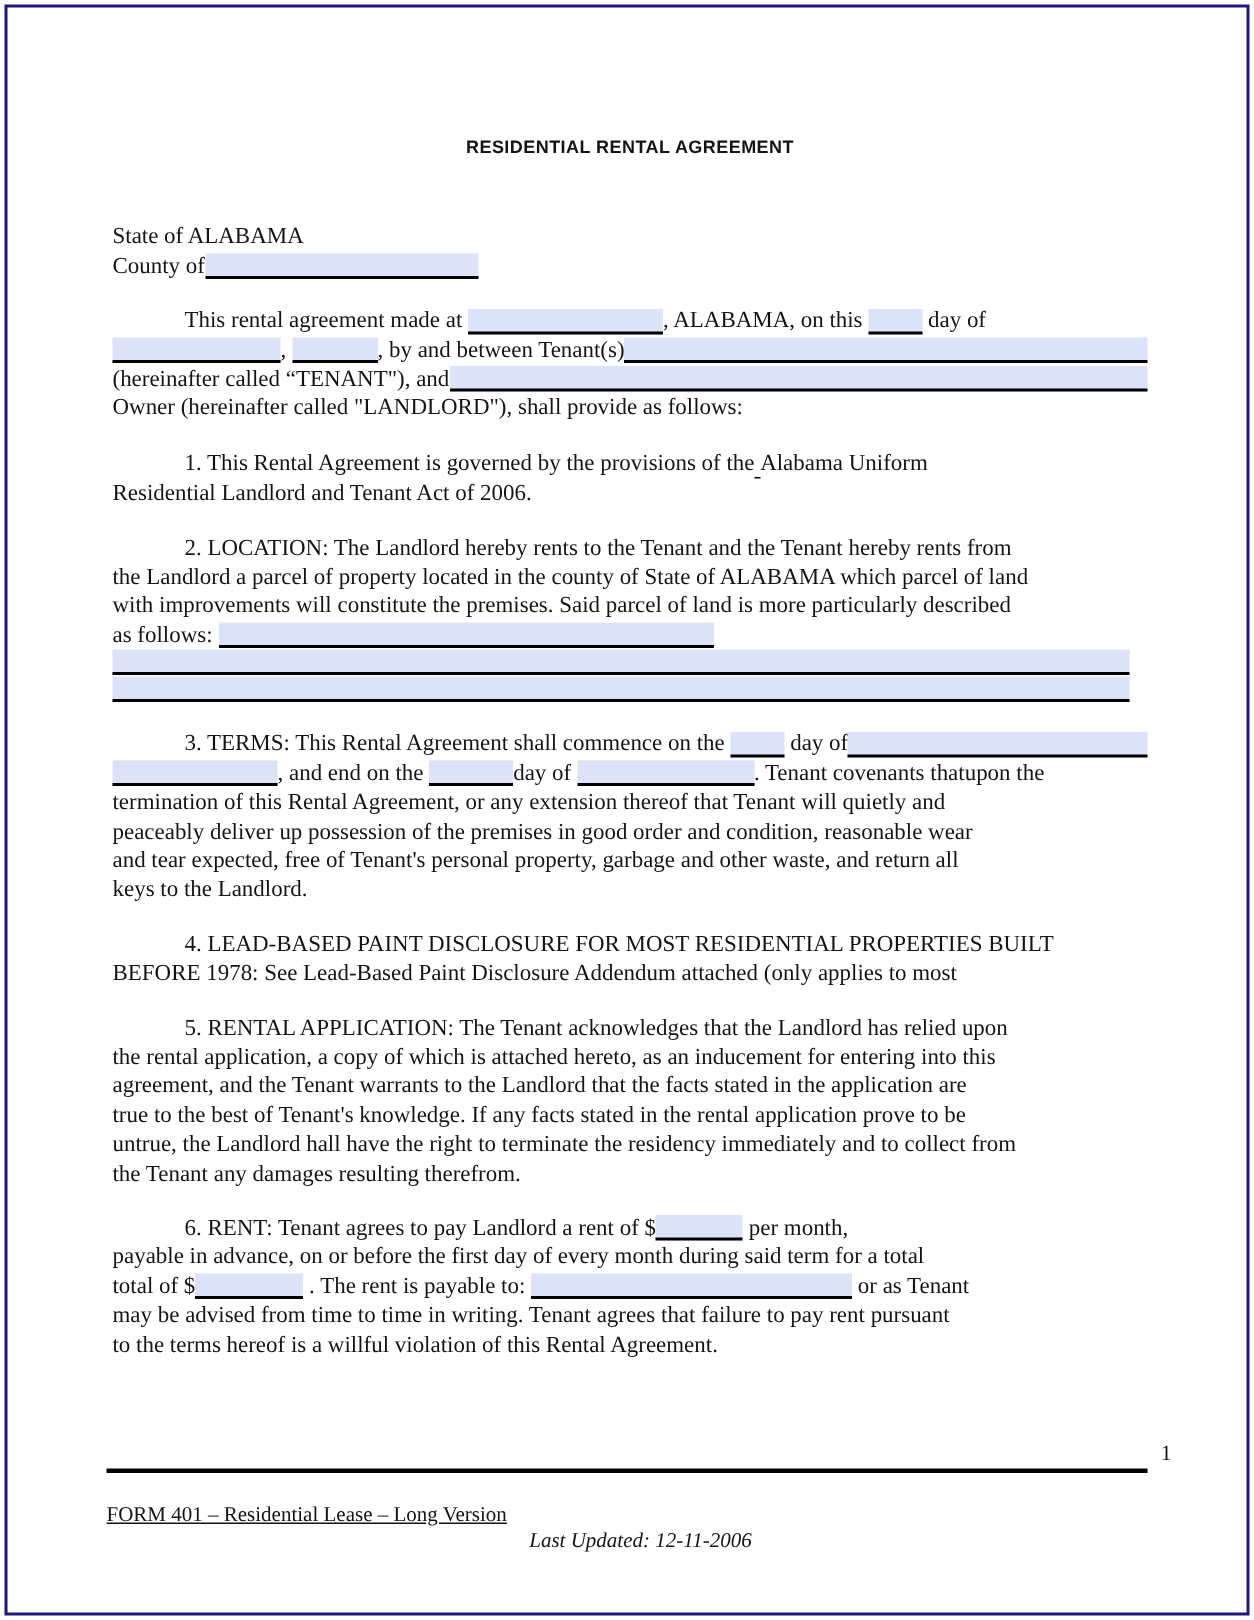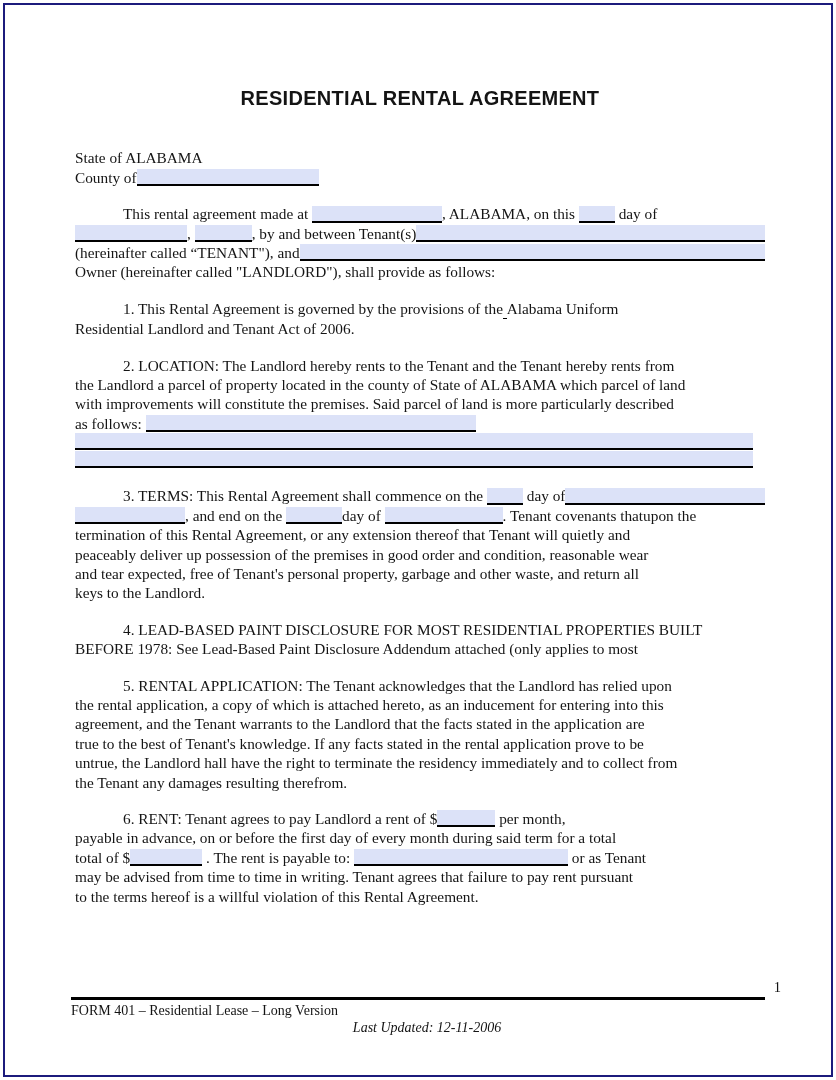--- a/index.html
+++ b/index.html
@@ -9,42 +9,42 @@
   }
   .frame{
     position:absolute;inset:3px;border:2px solid var(--page-border,#1c1b7c);
     pointer-events:none;z-index:5;
   }
   .content{
     position:absolute;inset:5px;padding:84px 66px 0 70px;
     font-size:15.3px;line-height:19.4px;overflow:hidden;
   }
   .title{
-    text-align:center;font-weight:bold;font-size:20px;letter-spacing:.3px;
+    text-align:center;font-weight:bold;font-size:12px;letter-spacing:.3px;
     margin:0 0 40px 0;
   }
   .doc-body .para{margin:17px 0 0 0;}
   .doc-body .para:first-child{margin-top:0;}
   .line{display:flex;align-items:baseline;}
   .line.indent{padding-left:48px;}
   .run{white-space:pre;font-family:Liberation Serif, serif;}
   .run.uline{border-bottom:1.5px solid #000;}
   .field{
     display:inline-block;align-self:flex-end;height:15px;margin-bottom:1px;
     background:var(--field-bg,#dce2f8);
     border-bottom:2px solid var(--field-underline,#000);
   }
   .field.fill{flex:1;}
   .footer{
     position:absolute;left:71px;width:712px;bottom:44px;
     font-family:"Liberation Serif",serif;font-size:14px;
   }
   .pageno{text-align:right;font-size:14.5px;padding-right:2px;margin-bottom:2px;line-height:16px;}
   .rule{width:694px;height:3px;background:var(--footer-rule,#000);}
-  .form-line{margin-top:2px;line-height:17px;}
+  .form-line{margin-top:20px;line-height:17px;text-decoration:underline;}
   .updated-line{font-style:italic;line-height:17px;text-align:center;}
 </style>
 </head>
 <body style="--page-border: #1c1b7c; --field-bg: #dce2f8; --field-underline: #000000; --footer-rule: #000000;">
 
 <div class="frame"></div>
 
 <div class="content">
   <div class="title">RESIDENTIAL RENTAL AGREEMENT</div>
   <div class="doc-body">

